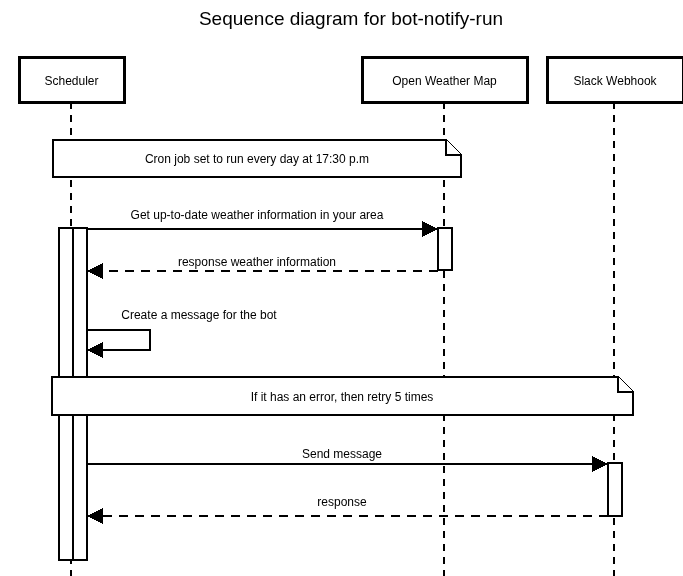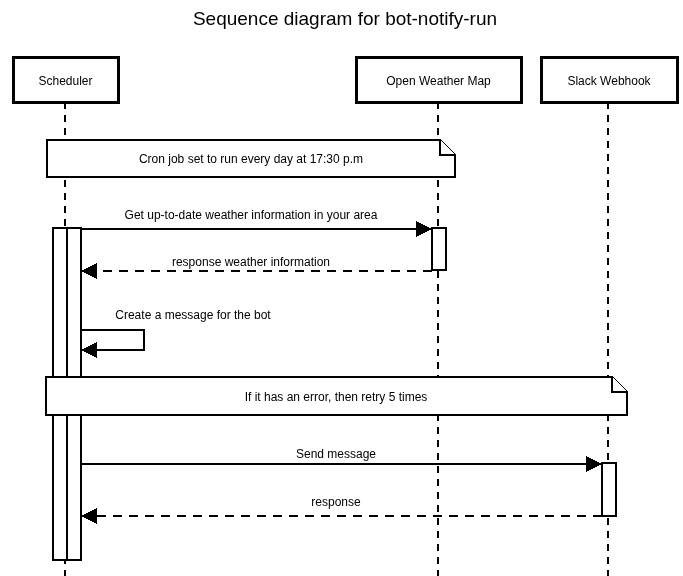--- a/index.html
+++ b/index.html
@@ -10,21 +10,21 @@
   body {
     width: 683px;
     height: 576px;
     font-family: "Liberation Sans", sans-serif;
     color: #000000;
     overflow: hidden;
     position: relative;
   }
   #diagram-root {
     position: absolute;
-    left: 4px;
+    left: 10px;
     top: 0;
     width: 616px;
     height: 576px;
   }
   svg.seq {
     display: block;
     width: 683px;
     height: 576px;
     shape-rendering: crispEdges;
   }

